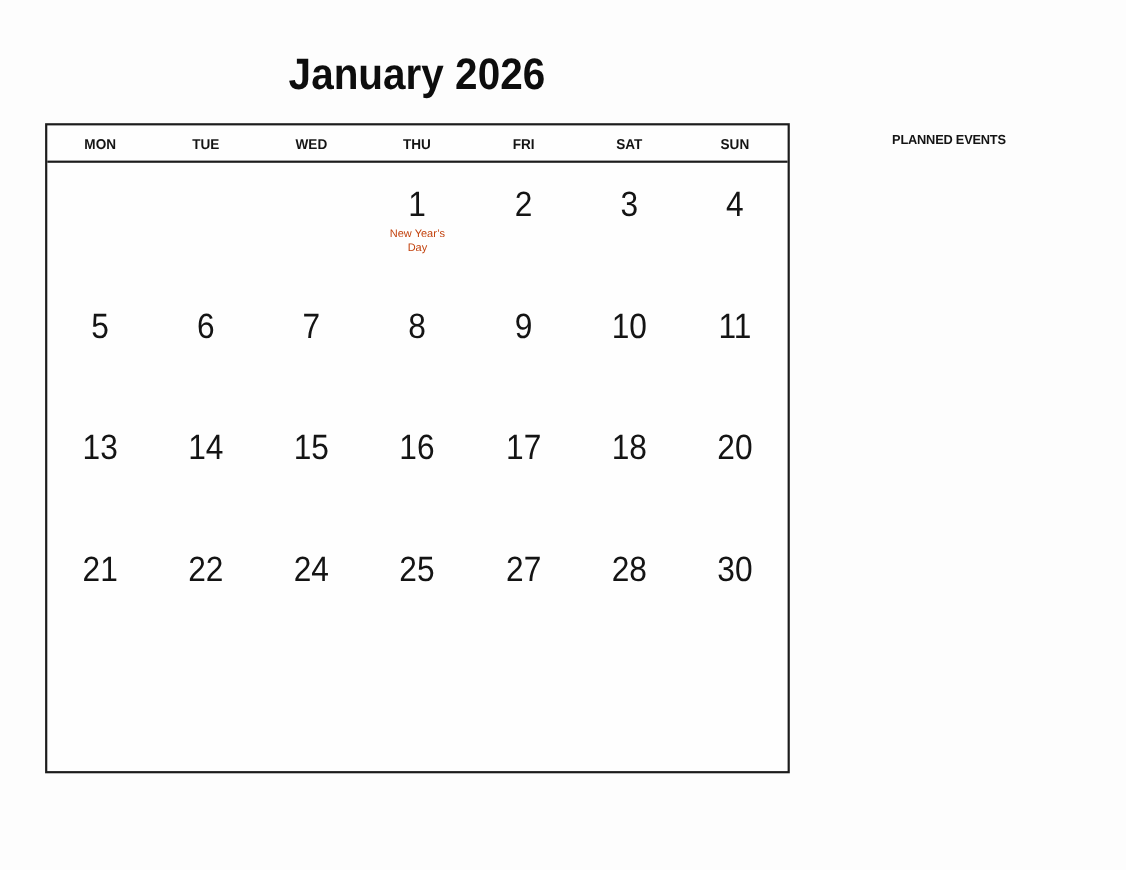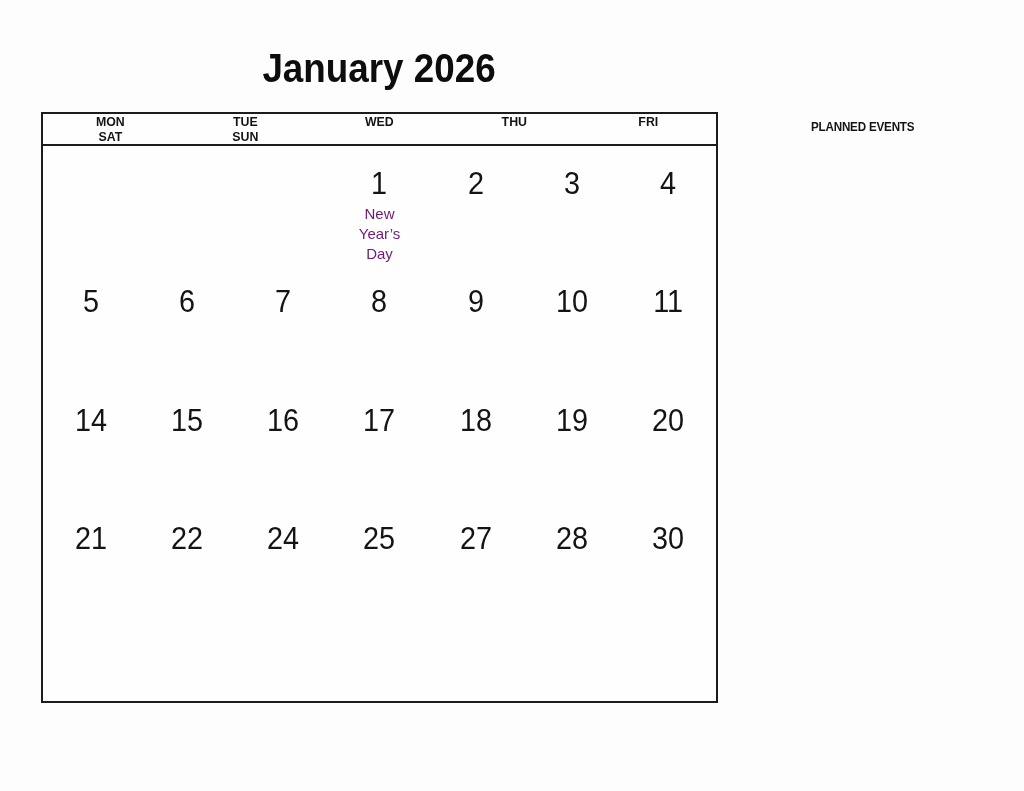--- a/index.html
+++ b/index.html
@@ -30,21 +30,21 @@
     border: 2px solid #1c1c1c;
     background: #fefefe;
     display: flex;
     flex-direction: column;
   }
 
   .weekday-row {
     height: 34px;
     border-bottom: 2px solid #1c1c1c;
     display: grid;
-    grid-template-columns: repeat(5, 1fr);
+    grid-template-columns: repeat(7, 1fr);
   }
   .weekday {
     display: flex;
     align-items: center;
     justify-content: center;
     font-size: 13px;
     font-weight: 700;
     color: #141414;
     transform: scaleX(0.95);
   }
@@ -62,23 +62,23 @@
   .day-num {
     font-size: 32px;
     font-weight: 400;
     line-height: 1.05;
     color: #141414;
     transform: scaleX(0.9);
   }
   .day-event {
     margin: 3px auto 0;
     max-width: 70px;
-    font-size: 15px;
+    font-size: 10px;
     line-height: 1.35;
-    color: #701a75;
+    color: #c2410c;
   }
 
   .planned-events {
     position: absolute;
     left: 811px; top: 120px;
     font-size: 12px;
     font-weight: 700;
     letter-spacing: -0.2px;
     color: #141414;
     transform: scaleX(0.97);
@@ -147,38 +147,38 @@
           <div class="day-num">9</div>
         </div>
       <div class="cell">
           <div class="day-num">10</div>
         </div>
       <div class="cell">
           <div class="day-num">11</div>
         </div>
 
       <div class="cell">
+          <div class="day-num">13</div>
+        </div>
+      <div class="cell">
           <div class="day-num">14</div>
         </div>
       <div class="cell">
           <div class="day-num">15</div>
         </div>
       <div class="cell">
           <div class="day-num">16</div>
         </div>
       <div class="cell">
           <div class="day-num">17</div>
         </div>
       <div class="cell">
           <div class="day-num">18</div>
         </div>
 
-      <div class="cell">
-          <div class="day-num">19</div>
-        </div>
       <div class="cell">
           <div class="day-num">20</div>
         </div>
       <div class="cell">
           <div class="day-num">21</div>
         </div>
       <div class="cell">
           <div class="day-num">22</div>
         </div>
       <div class="cell">

